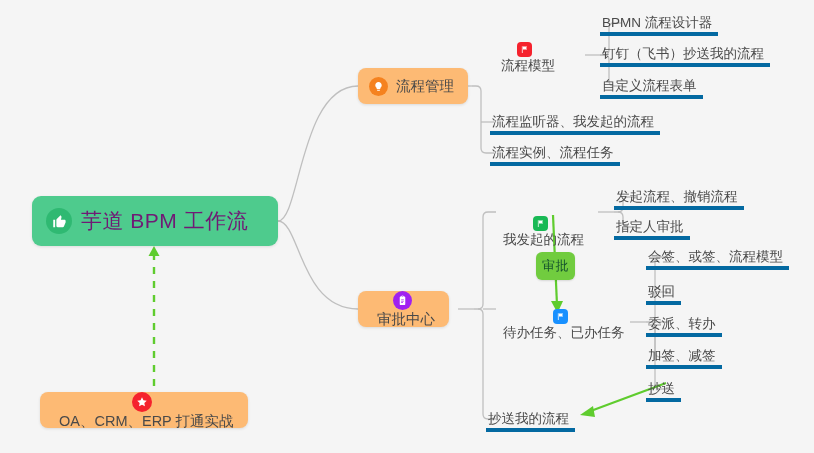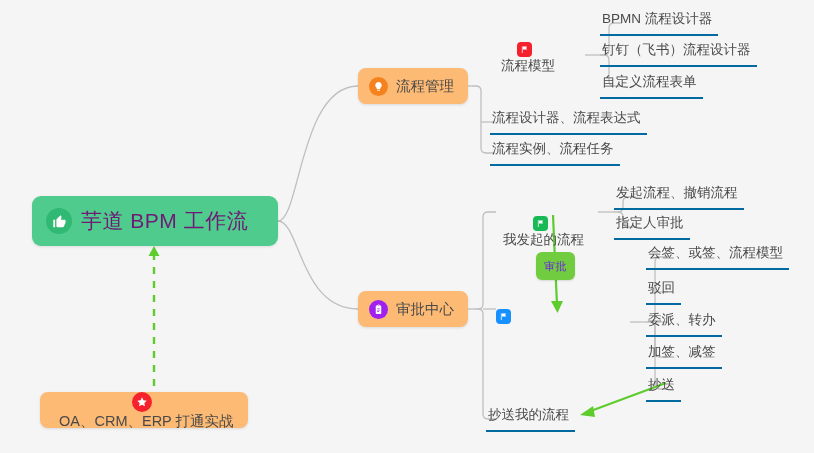--- a/index.html
+++ b/index.html
@@ -30,23 +30,23 @@
   .card{
     position:absolute;background:#fdba74;border-radius:8px;
     box-shadow:0 1px 3px rgba(0,0,0,.11);
     display:flex;align-items:center;box-sizing:border-box;
     padding:0 14px 0 11px;height:36px;
   }
   .card-label{font-size:14.5px;color:#4a4a4a;margin-left:8px;white-space:nowrap;}
 
   
   .leaf{
-    position:absolute;display:flex;align-items:flex-start;
+    position:absolute;display:flex;align-items:flex-end;
     height:26px;white-space:nowrap;
-    border-bottom:2px solid #0369a1;
+    border-bottom:4px solid #0369a1;
     padding:0 6px 0 2px;box-sizing:border-box;
   }
   .leaf-label{font-size:13.5px;color:#4a4a4a;}
 
   
   .subnode{
     position:absolute;display:flex;align-items:center;
     height:26px;white-space:nowrap;padding-right:6px;flex-direction:column;
   }
   .subnode .sub-label{font-size:13.5px;color:#4a4a4a;margin-left:7px;}
@@ -67,21 +67,21 @@
   }
   .circ-ico.lg{width:26px;height:26px;}
   .circ-ico svg{display:block;}
 
   
   .chip{
     position:absolute;background:#71cc3f;border-radius:6px;
     display:flex;align-items:center;justify-content:center;
     box-shadow:0 1px 2px rgba(0,0,0,.12);
   }
-  .chip-label{color:#6d28d9;font-size:11px;letter-spacing:.5px;}
+  .chip-label{color:#14532d;font-size:13px;letter-spacing:.5px;}
 </style>
 </head>
 <body>
 
 <div id="canvas">
 
   <svg id="wires" viewBox="0 0 814 453" xmlns="http://www.w3.org/2000/svg">
     <g fill="none" stroke="#bfbfbf" stroke-width="1.3">
 
       <path d="M278,221 C300,221 300,86 358,86"></path>
@@ -153,34 +153,34 @@
         <path d="M5 3h2v18H5z M8 4h11l-2.5 4L19 12H8z"></path>
       </svg>
     </span>
     <span class="sub-label">流程模型</span>
   </div>
 
   <div class="leaf" style="left:600px;top:10px;">
     <span class="leaf-label">BPMN 流程设计器</span>
   </div>
   <div class="leaf" style="left:600px;top:41px;">
-    <span class="leaf-label">钉钉（飞书）流程设计器</span>
+    <span class="leaf-label">钉钉（飞书）抄送我的流程</span>
   </div>
   <div class="leaf" style="left:600px;top:73px;">
     <span class="leaf-label">自定义流程表单</span>
   </div>
 
   <div class="leaf" style="left:490px;top:109px;">
-    <span class="leaf-label">流程设计器、流程表达式</span>
+    <span class="leaf-label">流程监听器、我发起的流程</span>
   </div>
   <div class="leaf" style="left:490px;top:140px;">
     <span class="leaf-label">流程实例、流程任务</span>
   </div>
 
-  <div class="card" style="left:358px;top:291px;">
+  <div class="card" style="left:358px;top:291px;flex-direction:column;">
     <span class="circ-ico" style="background:#a020f0;">
       <svg width="11" height="11" viewBox="0 0 24 24" fill="#ffffff">
         <path d="M16 3h-1.2c-.4-1.2-1.5-2-2.8-2s-2.4.8-2.8 2H8C6.9 3 6 3.9 6 5v15c0 1.1.9 2 2 2h8c1.1 0 2-.9 2-2V5c0-1.1-.9-2-2-2zm-4-.2c.5 0 .9.4.9.9s-.4.9-.9.9-.9-.4-.9-.9.4-.9.9-.9zM9 9h6v1.6H9zm0 3.4h6V14H9zm0 3.4h4v1.6H9z"></path>
       </svg>
     </span>
     <span class="card-label">审批中心</span>
   </div>
 
   <div class="subnode" style="left:496px;top:199px;margin-top:17px;">
     <span class="flag-ico" style="background:#19b955;">
@@ -197,20 +197,21 @@
   <div class="leaf" style="left:614px;top:214px;">
     <span class="leaf-label">指定人审批</span>
   </div>
 
   <div class="subnode" style="left:496px;top:309px;">
     <span class="flag-ico" style="background:#1890ff;">
       <svg width="9" height="9" viewBox="0 0 24 24" fill="#ffffff">
         <path d="M5 3h2v18H5z M8 4h11l-2.5 4L19 12H8z"></path>
       </svg>
     </span>
+    <span class="sub-label">待办任务、已办任务</span>
   </div>
 
   <div class="leaf" style="left:646px;top:244px;">
     <span class="leaf-label">会签、或签、流程模型</span>
   </div>
   <div class="leaf" style="left:646px;top:279px;">
     <span class="leaf-label">驳回</span>
   </div>
   <div class="leaf" style="left:646px;top:311px;">
     <span class="leaf-label">委派、转办</span>

